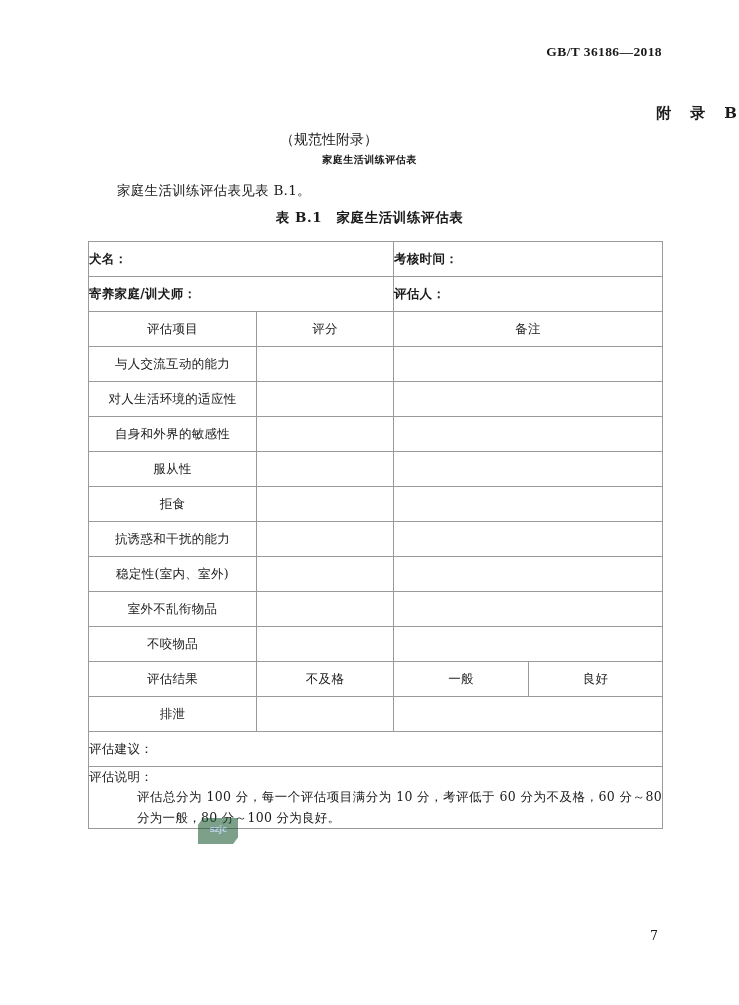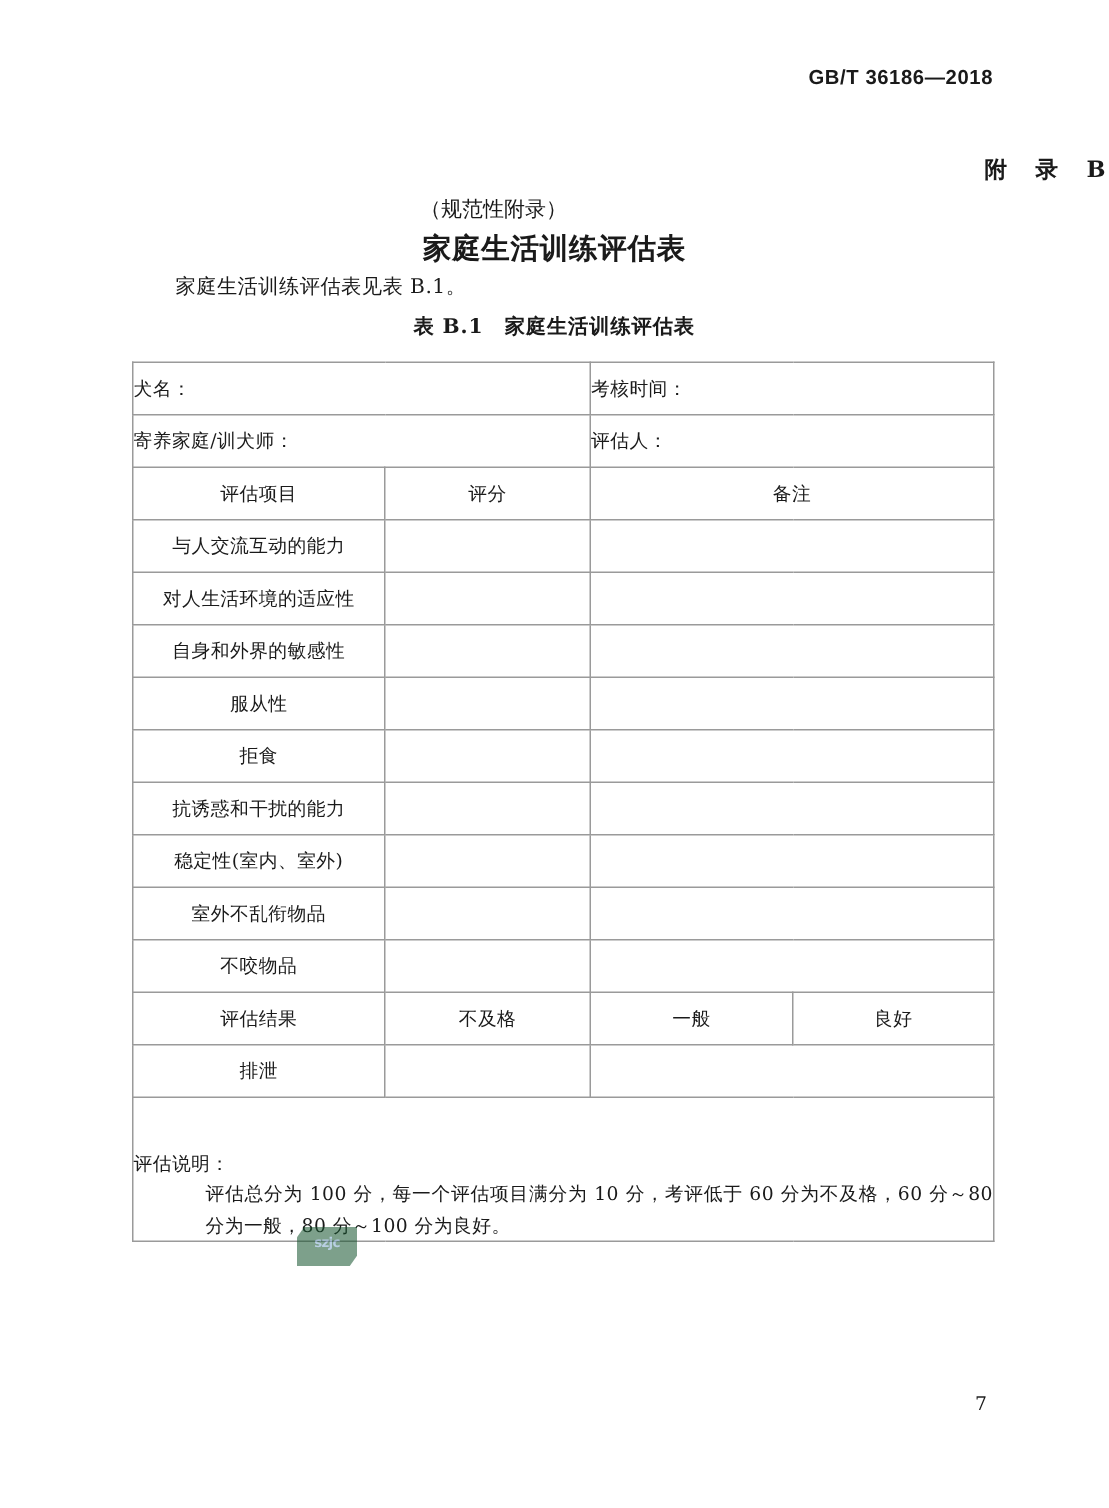--- a/index.html
+++ b/index.html
@@ -18,21 +18,21 @@
   .page {
     position: absolute;
     inset: 0;
   }
 
   
   .std-header {
     position: absolute;
     top: 44px;
     right: 77px;
-    font-family: Liberation Sans, sans-serif;
+    font-family: Liberation Serif, serif;
     font-weight: bold;
     font-size: 13.5px;
     letter-spacing: 0.4px;
     white-space: nowrap;
   }
 
   
   .annex-title {
     position: absolute;
     top: 104px;
@@ -51,21 +51,21 @@
     text-align: center;
     font-size: 14px;
   }
   .annex-subject {
     position: absolute;
     top: 153px;
     left: 0;
     width: 739px;
     text-align: center;
     font-weight: bold;
-    font-size: 19px;
+    font-size: 10px;
     letter-spacing: 0.5px;
   }
 
   
   .intro {
     position: absolute;
     top: 182px;
     left: 117px;
     font-size: 13.5px;
     letter-spacing: 0.3px;
@@ -110,34 +110,34 @@
   }
   td.label-left {
     padding-left: 10px;
     text-align: left;
   }
   td.ctr {
     text-align: center;
   }
   td.tall {
     height: 36px;
+    font-weight: bold;
   }
   td.note-cell {
     padding: 7px 10px 9px 10px;
     vertical-align: top;
     line-height: 1.62;
   }
   td.advice-cell {
     height: 36px;
     padding-left: 10px;
     vertical-align: middle;
   }
   .note-title {
     display: block;
-    margin-top: 34px;
   }
   .note-body {
     display: block;
     text-align: justify;
     margin-left: 48px;
   }
 
   
   .watermark {
     position: absolute;
@@ -265,20 +265,23 @@
           <td class="ctr">一般</td>
           <td class="ctr">良好</td>
         </tr>
 
         <tr>
           <td class="ctr">排泄</td>
           <td class="ctr"></td>
           <td class="ctr" colspan="2"></td>
         </tr>
 
+        <tr>
+          <td class="advice-cell" colspan="4">评估建议：</td>
+        </tr>
 
         <tr>
           <td class="note-cell" colspan="4">
             <span class="note-title">评估说明：</span>
             <span class="note-body">评估总分为 100 分，每一个评估项目满分为 10 分，考评低于 60 分为不及格，60 分～80 分为一般，80 分～100 分为良好。</span>
           </td>
         </tr>
       </tbody>
     </table>
   </div>

